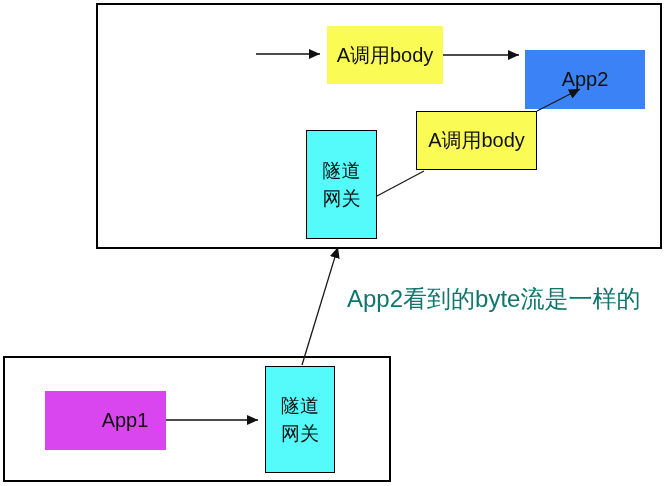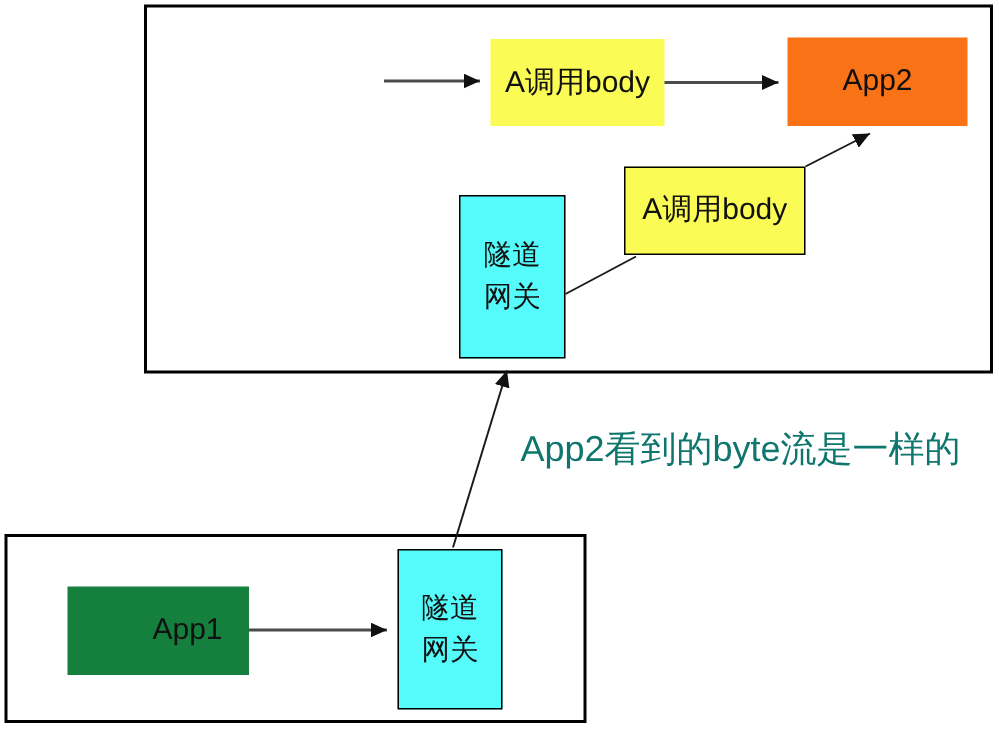--- a/index.html
+++ b/index.html
@@ -65,28 +65,28 @@
 <body>
 
 <div class="stage">
 
   <div class="frame frame-top"></div>
   <div class="frame frame-bottom"></div>
 
 
   <div class="node node-call-body-1" style="background-color: rgb(251, 251, 85);">A调用body</div>
 
-  <div class="node node-app2" style="background-color: #f97316;">App2</div>
+  <div class="node node-app2" style="background-color: #3b82f6; margin-top: 25px;">App2</div>
 
   <div class="node node-tunnel-top bordered" style="background-color: rgb(85, 251, 251);">隧道
 网关</div>
 
   <div class="node node-call-body-2 bordered" style="background-color: rgb(251, 251, 85);">A调用body</div>
 
-  <div class="node node-app1" style="background-color: #15803d; padding-left: 39px;">App1</div>
+  <div class="node node-app1" style="background-color: #d946ef; padding-left: 39px;">App1</div>
 
   <div class="node node-tunnel-bot bordered" style="background-color: rgb(85, 251, 251);">隧道
 网关</div>
 
   <div class="annotation">App2看到的byte流是一样的</div>
 
   <svg class="connectors" width="666" height="486">
     <defs>
       <marker id="arrowhead" markerUnits="userSpaceOnUse" markerWidth="12" markerHeight="10" refX="11" refY="5" orient="auto">
         <path d="M0,0 L11,5 L0,10 Z" fill="#111111"></path>

